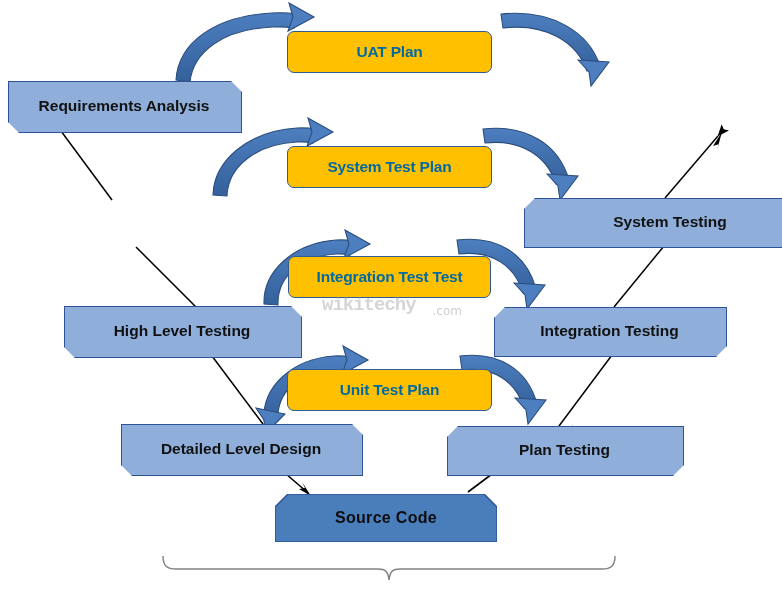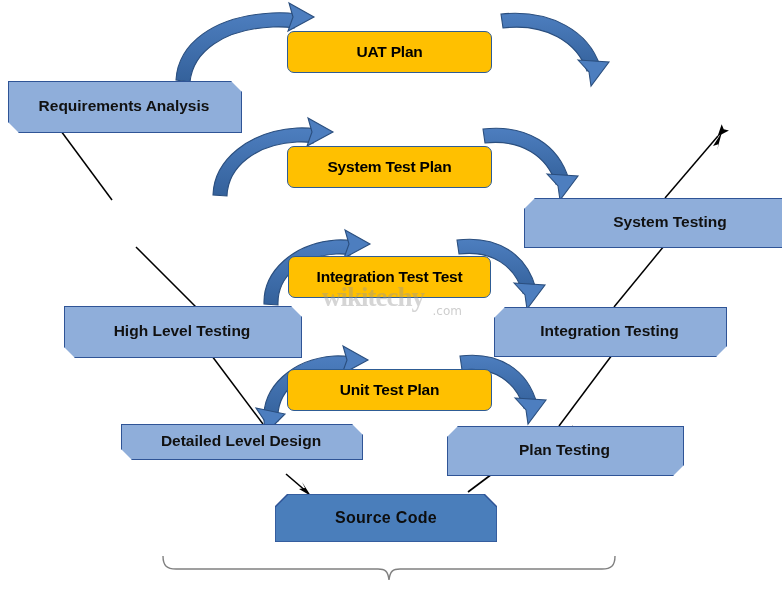--- a/index.html
+++ b/index.html
@@ -55,44 +55,44 @@
     position:absolute; left:0; top:0; width:100%; height:100%;
     display:flex; align-items:center; justify-content:center;
     font-weight:bold; font-size:15.5px; color:#111; white-space:nowrap;
   }
   
   .plan{
     background:#FFC000;
     border:1.6px solid #2E5C94;
     border-radius:7px;
     font-size:15.5px;
-    color:#000000;
+    color:#0369a1;
   }
   
   .srcwrap{position:absolute;}
   .src-label{
     position:absolute; left:0; top:0; width:100%; height:100%;
     display:flex; align-items:center; justify-content:center;
     font-weight:bold; font-size:16px; color:#0d0d0d; white-space:nowrap;
     letter-spacing:0.3px;
   }
   
   .watermark{
     position:absolute;
     left:322px; top:282px;
     width:146px; height:36px;
     pointer-events:none;
     user-select:none;
   }
   .wm-main{
-    position:absolute; left:0; top:0;
-    font-size:27px; font-weight:bold;
+    position:absolute; left:0; top:12px;
+    font-size:19px; font-weight:bold;
     color:rgba(150,150,150,0.40);
     letter-spacing:-1px;
-    font-family:Liberation Serif, serif;
+    font-family:Liberation Mono, monospace;
   }
   .wm-sub{
     position:absolute; right:6px; top:22px;
     font-size:12px;
     color:rgba(150,150,150,0.48);
     font-family:"DejaVu Sans", sans-serif;
   }
 </style>
 </head>
 <body>
@@ -225,21 +225,21 @@
     <div class="plaque bevel-right plaque-outline"></div>
     <div class="plaque-label">Requirements Analysis</div>
   </div>
 
 
   <div class="plaque-wrap" style="left:64px;top:306px;width:236px;height:50px;">
     <div class="plaque bevel-right plaque-outline"></div>
     <div class="plaque-label">High Level Testing</div>
   </div>
 
-  <div class="plaque-wrap" style="left:121px;top:424px;width:240px;height:34px;">
+  <div class="plaque-wrap" style="left:121px;top:424px;width:240px;height:50px;">
     <div class="plaque bevel-right plaque-outline"></div>
     <div class="plaque-label">Detailed Level Design</div>
   </div>
 
 
   <div class="plaque-wrap" style="left:524px;top:198px;width:292px;height:48px;">
     <div class="plaque bevel-left plaque-outline"></div>
     <div class="plaque-label">System Testing</div>
   </div>
 

